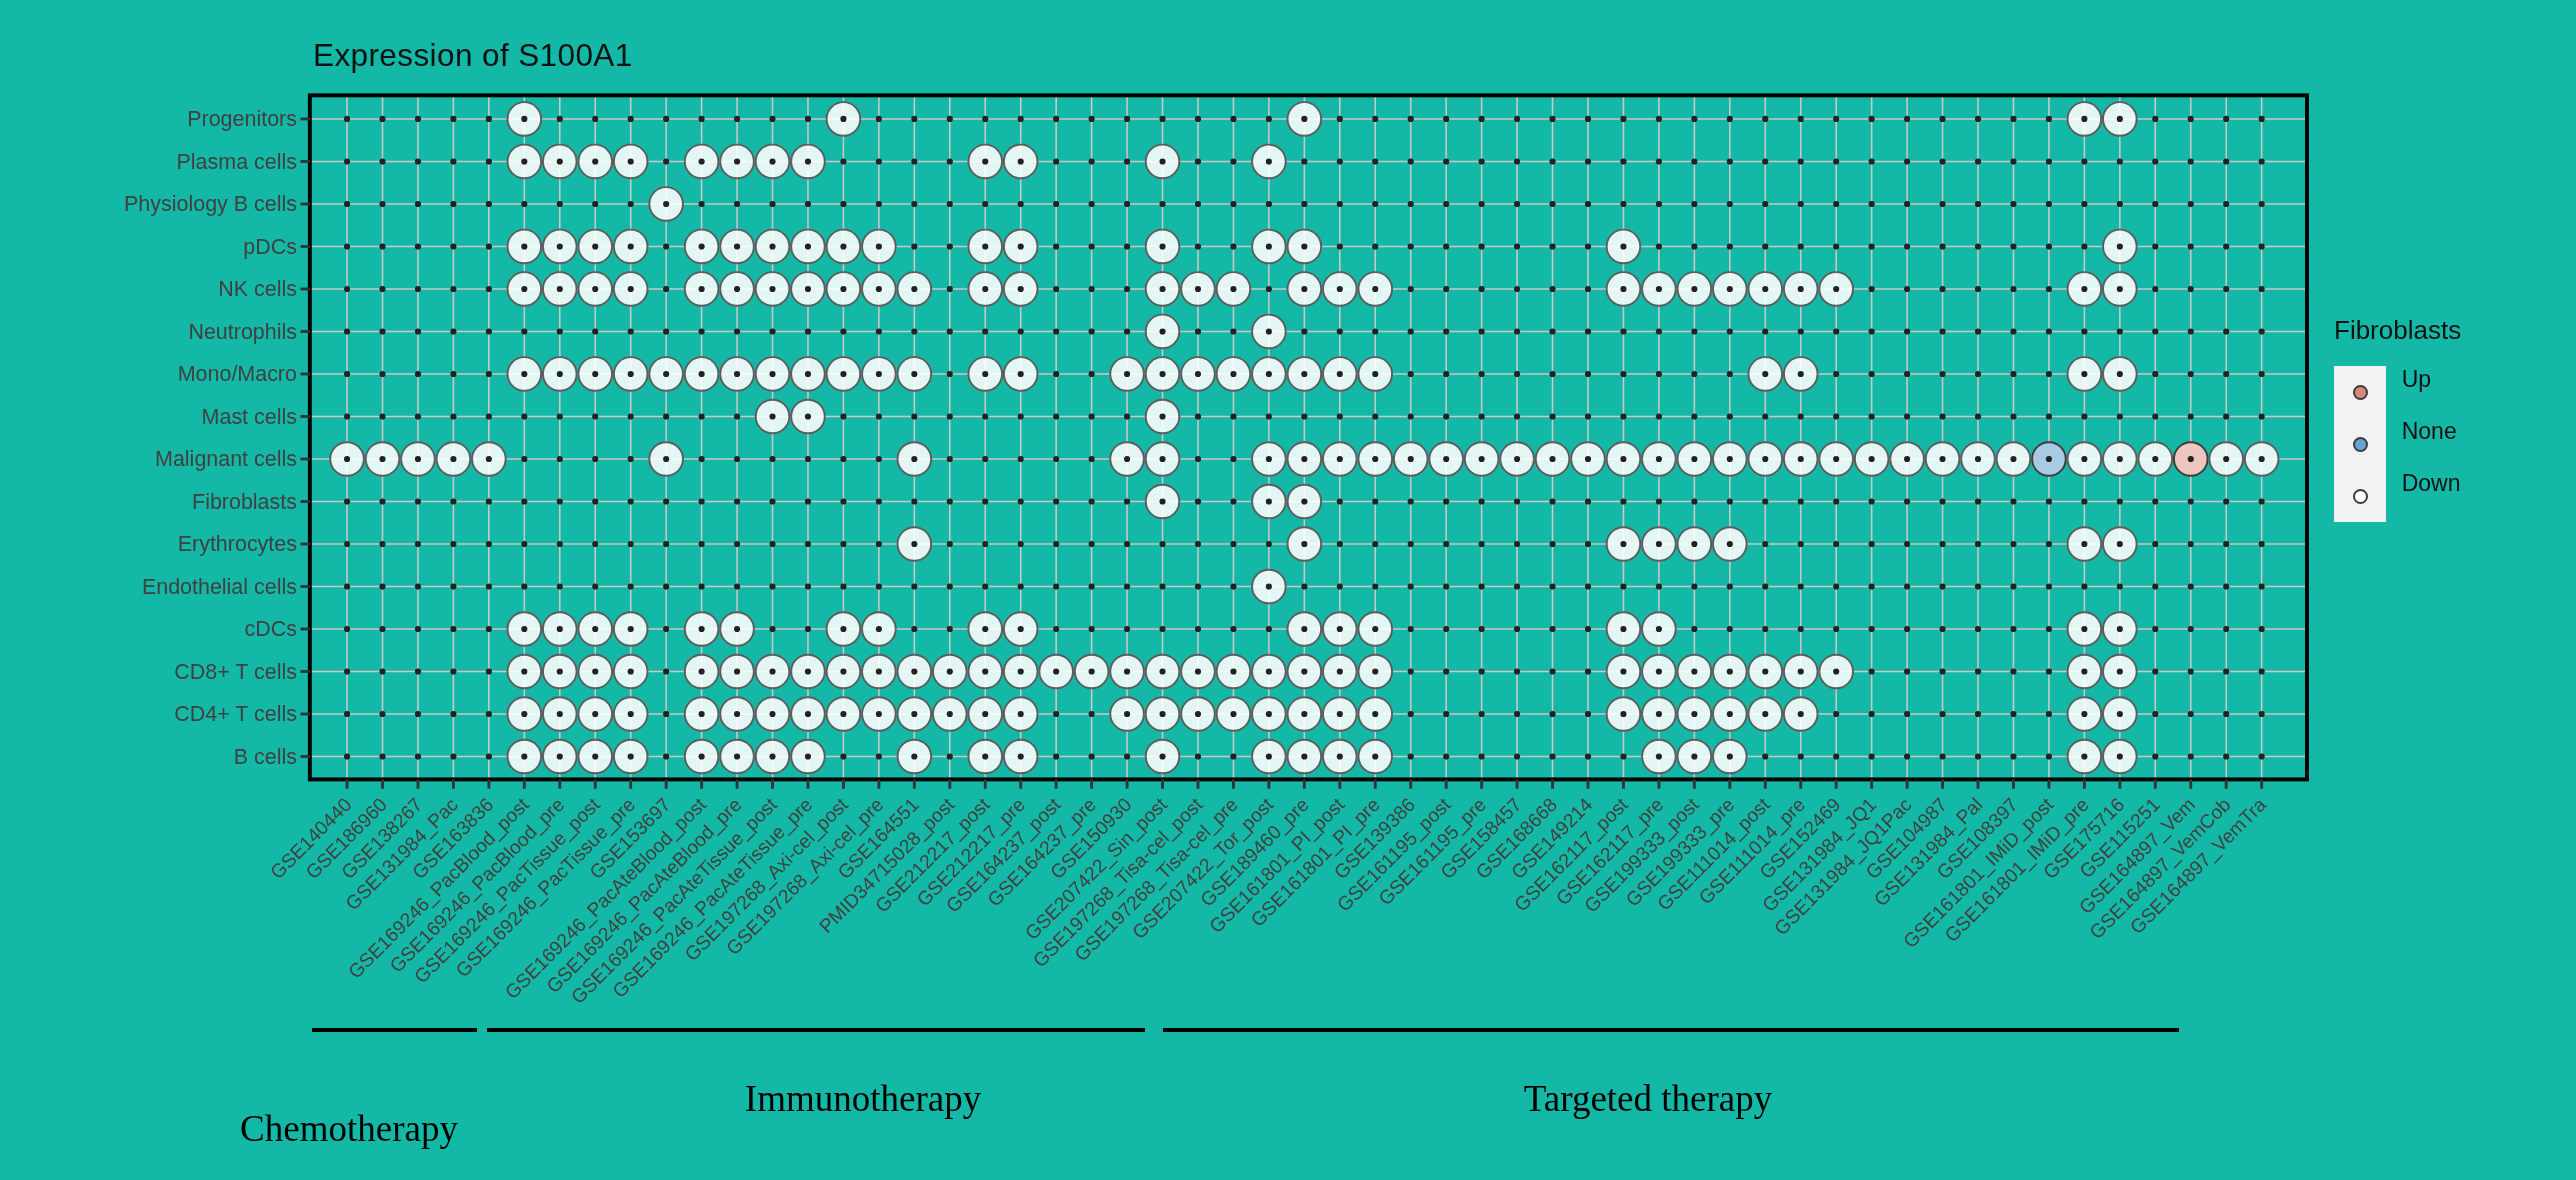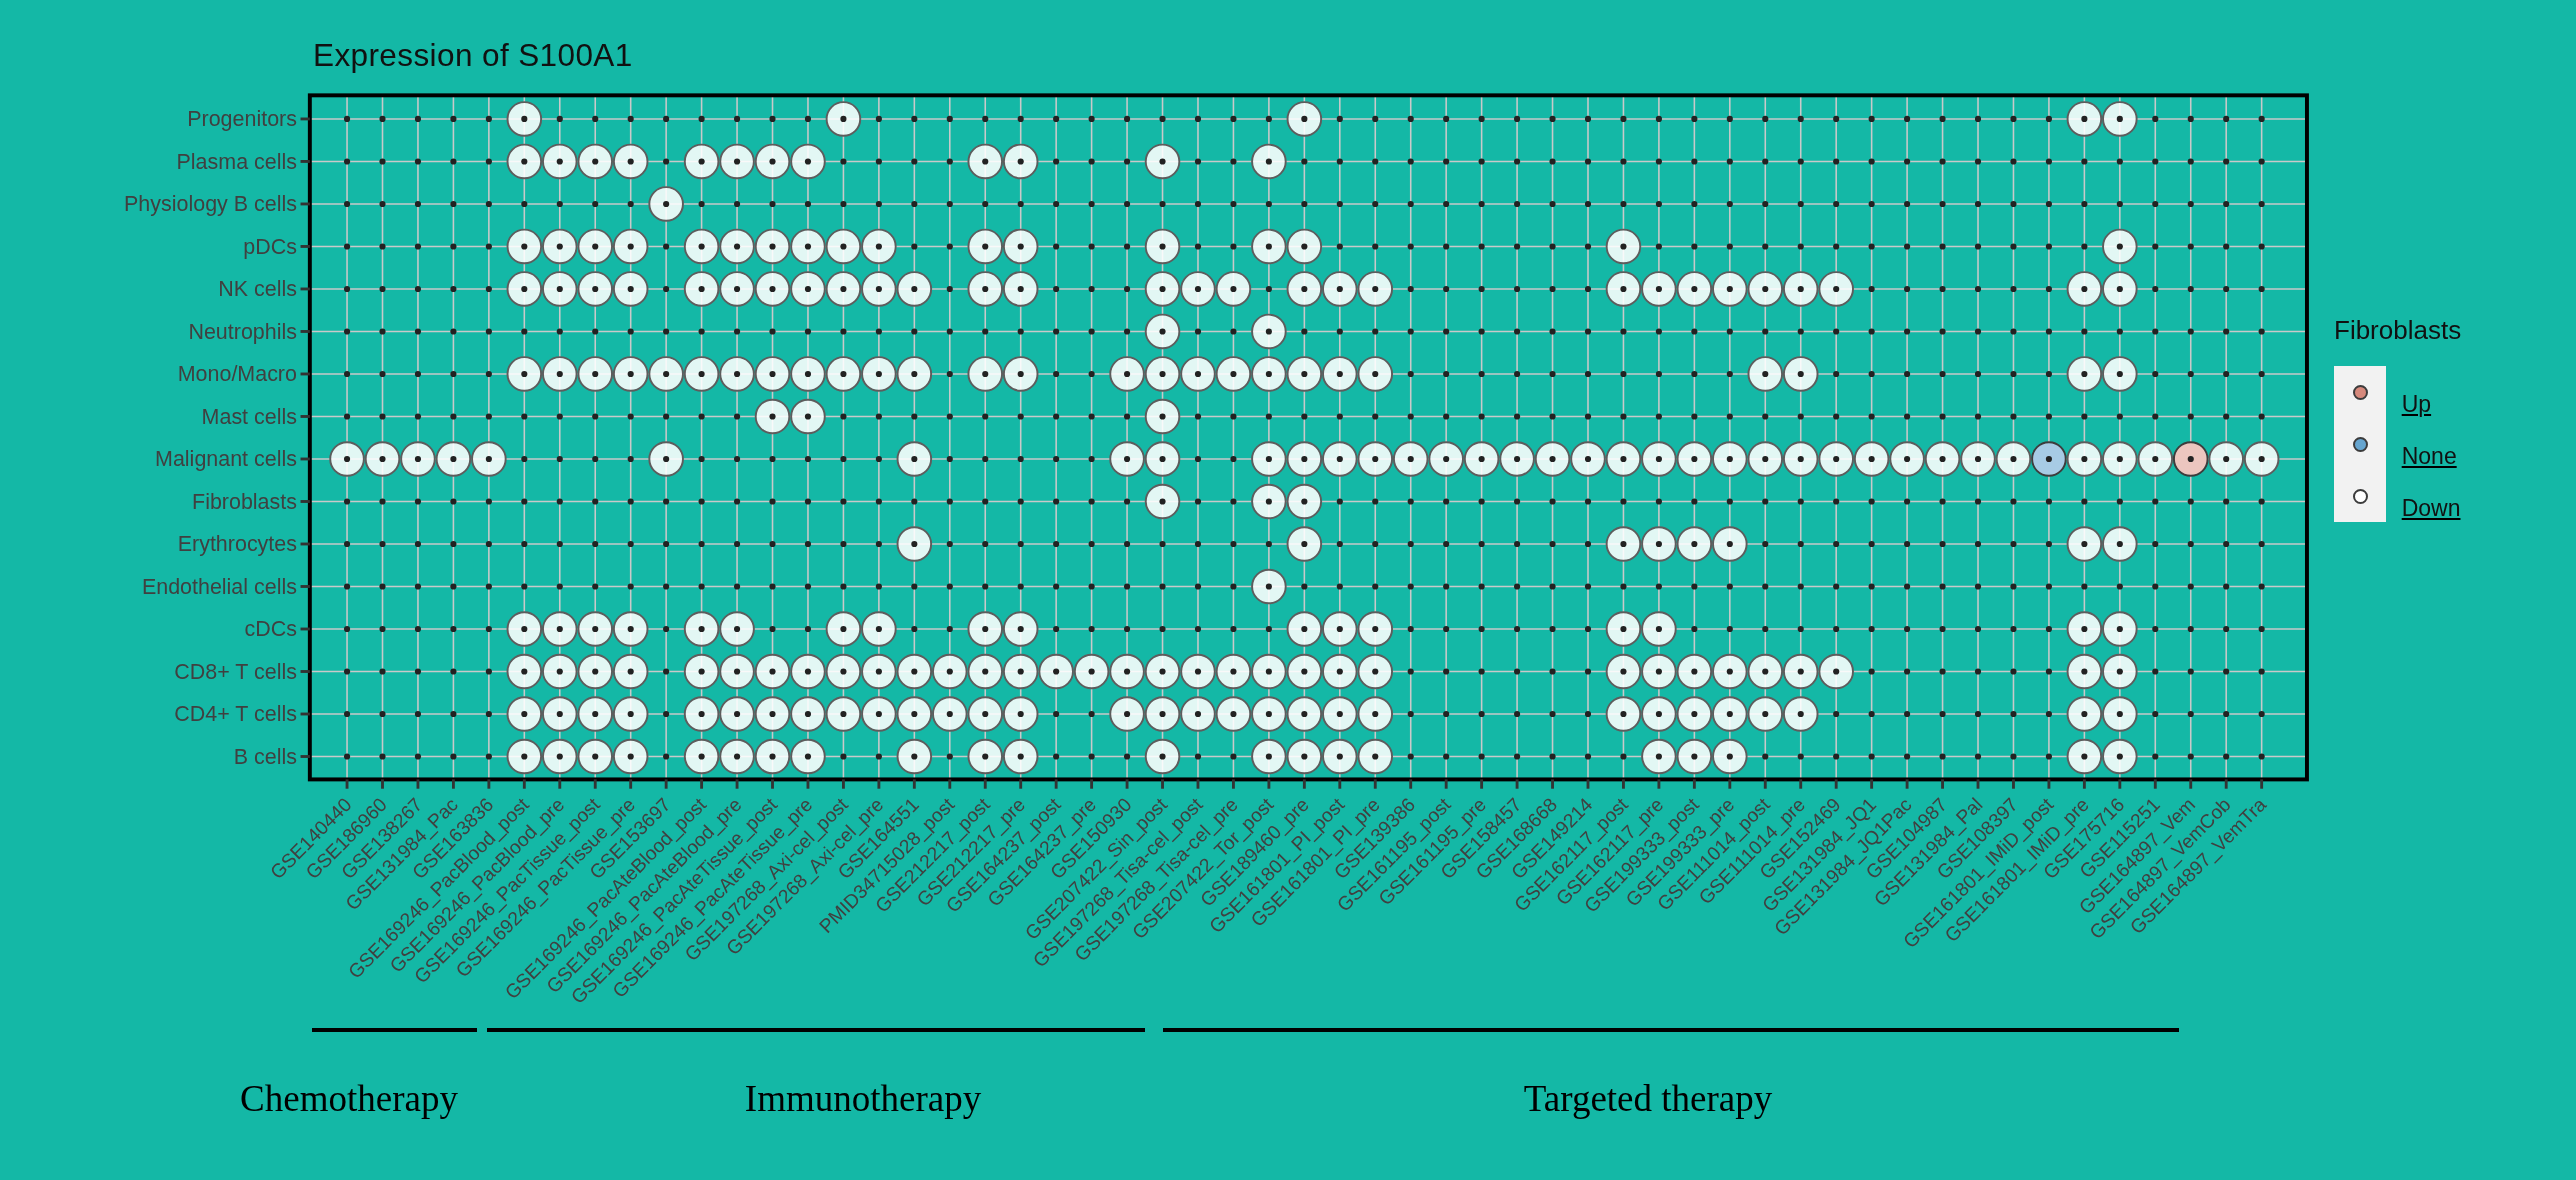--- a/index.html
+++ b/index.html
@@ -3,21 +3,21 @@
 <meta charset="utf-8">
 <style>
   html,body{margin:0;padding:0;background:#fff;}
   #canvas{position:relative;width:2576px;height:1181px;background:#14b8a6;overflow:hidden;
           font-family:"Liberation Sans","DejaVu Sans",sans-serif;}
   #chart-title{position:absolute;left:313px;top:37px;font-size:31.5px;color:#111;letter-spacing:0.4px;}
   #plot-svg{position:absolute;left:0;top:0;}
   
   #legend{position:absolute;left:2334px;top:315px;}
   #legend .lg-title{font-size:26px;color:#111;margin-bottom:20px;}
-  .lg-row{display:flex;align-items:flex-end;height:52px;text-decoration:underline;}
+  .lg-row{display:flex;align-items:flex-start;height:52px;}
   .lg-key{width:52px;height:52px;background:#f2f2f2;display:flex;align-items:center;justify-content:center;}
   .lg-dot{width:15px;height:15px;border-radius:50%;border:2.1px solid #3c3c3c;box-sizing:border-box;background:#fff;}
   .lg-label{font-size:23px;color:#111;margin-left:15.7px;}
   
   .grp-line{position:absolute;height:4.3px;background:#000;top:1028px;}
   .grp-label{position:absolute;top:1077px;transform:translateX(-50%);
              font-family:"Liberation Serif","DejaVu Serif",serif;font-size:37px;color:#000;white-space:nowrap;}
 </style>
 </head>
 <body>
@@ -1376,21 +1376,21 @@
           <line x1="3111.1499999999996" y1="1089" x2="3111.1499999999996" y2="1102" stroke="#333" stroke-width="4"></line>
           <text x="3119.1499999999996" y="1126" font-size="27" fill="#404040" text-anchor="end" transform="rotate(-45 3119.1499999999996 1126)">GSE164897_VemCob</text>
           <line x1="3160.7" y1="1089" x2="3160.7" y2="1102" stroke="#333" stroke-width="4"></line>
           <text x="3168.7" y="1126" font-size="27" fill="#404040" text-anchor="end" transform="rotate(-45 3168.7 1126)">GSE164897_VemTra</text>
         </g>
       </svg>
     </div>
 
   <div id="groups">
       <div class="grp-line" style="left: 312px; width: 165px;"></div>
-      <div class="grp-label" style="left: 349px;">Chemotherapy</div>
+      <div class="grp-label" style="left: 349px; margin-top: 30px;">Chemotherapy</div>
       <div class="grp-line" style="left: 487px; width: 658px;"></div>
       <div class="grp-label" style="left: 863px;">Immunotherapy</div>
       <div class="grp-line" style="left: 1163px; width: 1016px;"></div>
       <div class="grp-label" style="left: 1648px;">Targeted therapy</div>
     </div>
 
   <div id="legend">
     <div class="lg-title">Fibroblasts</div>
     <div class="lg-row">
       <span class="lg-key">

